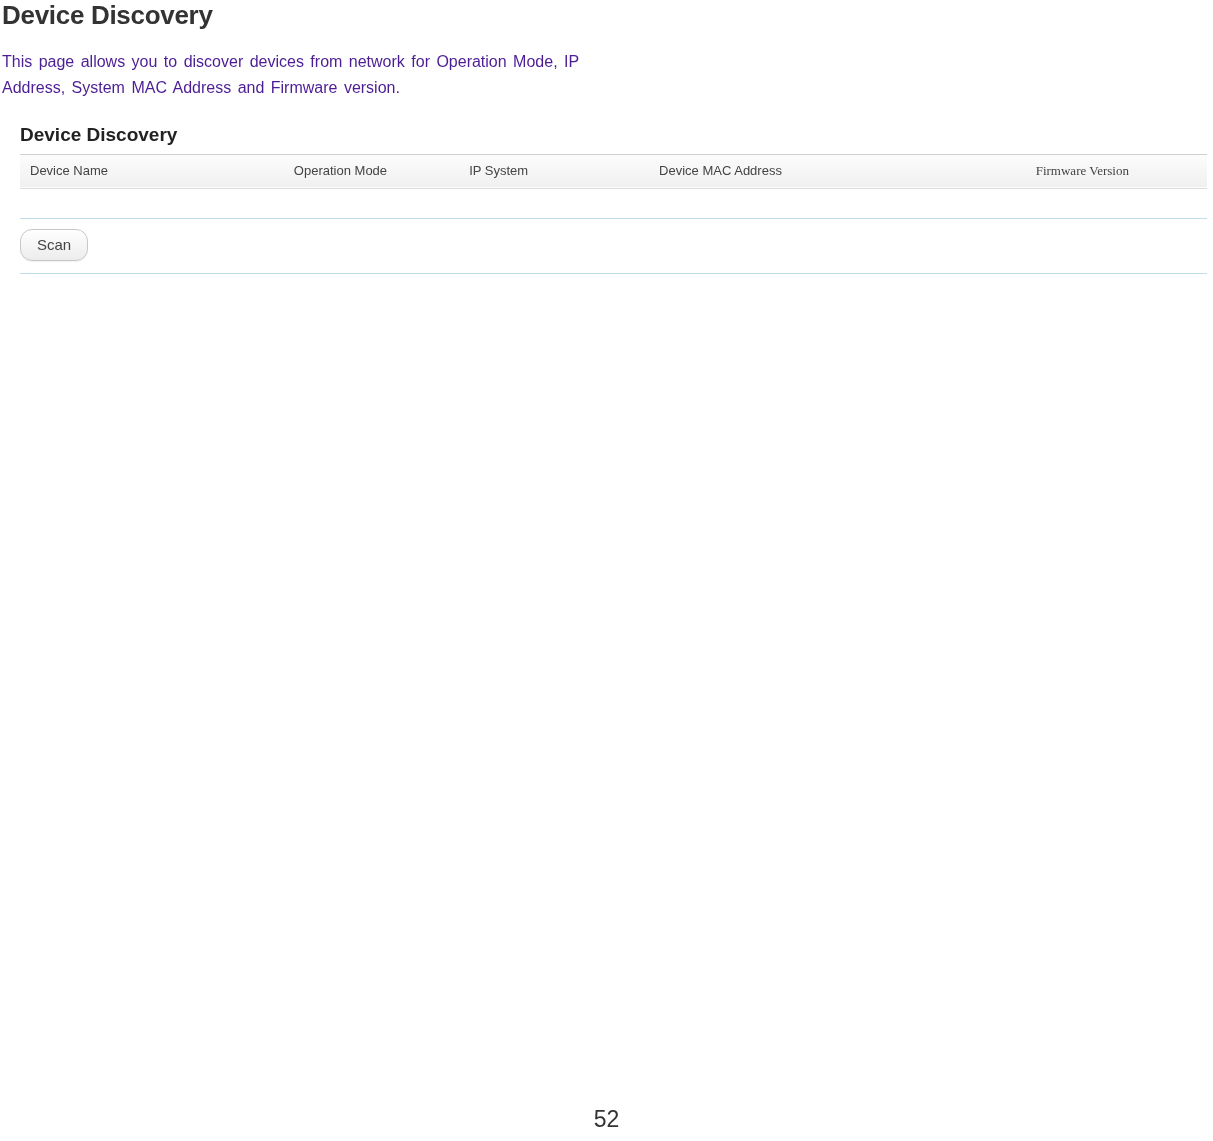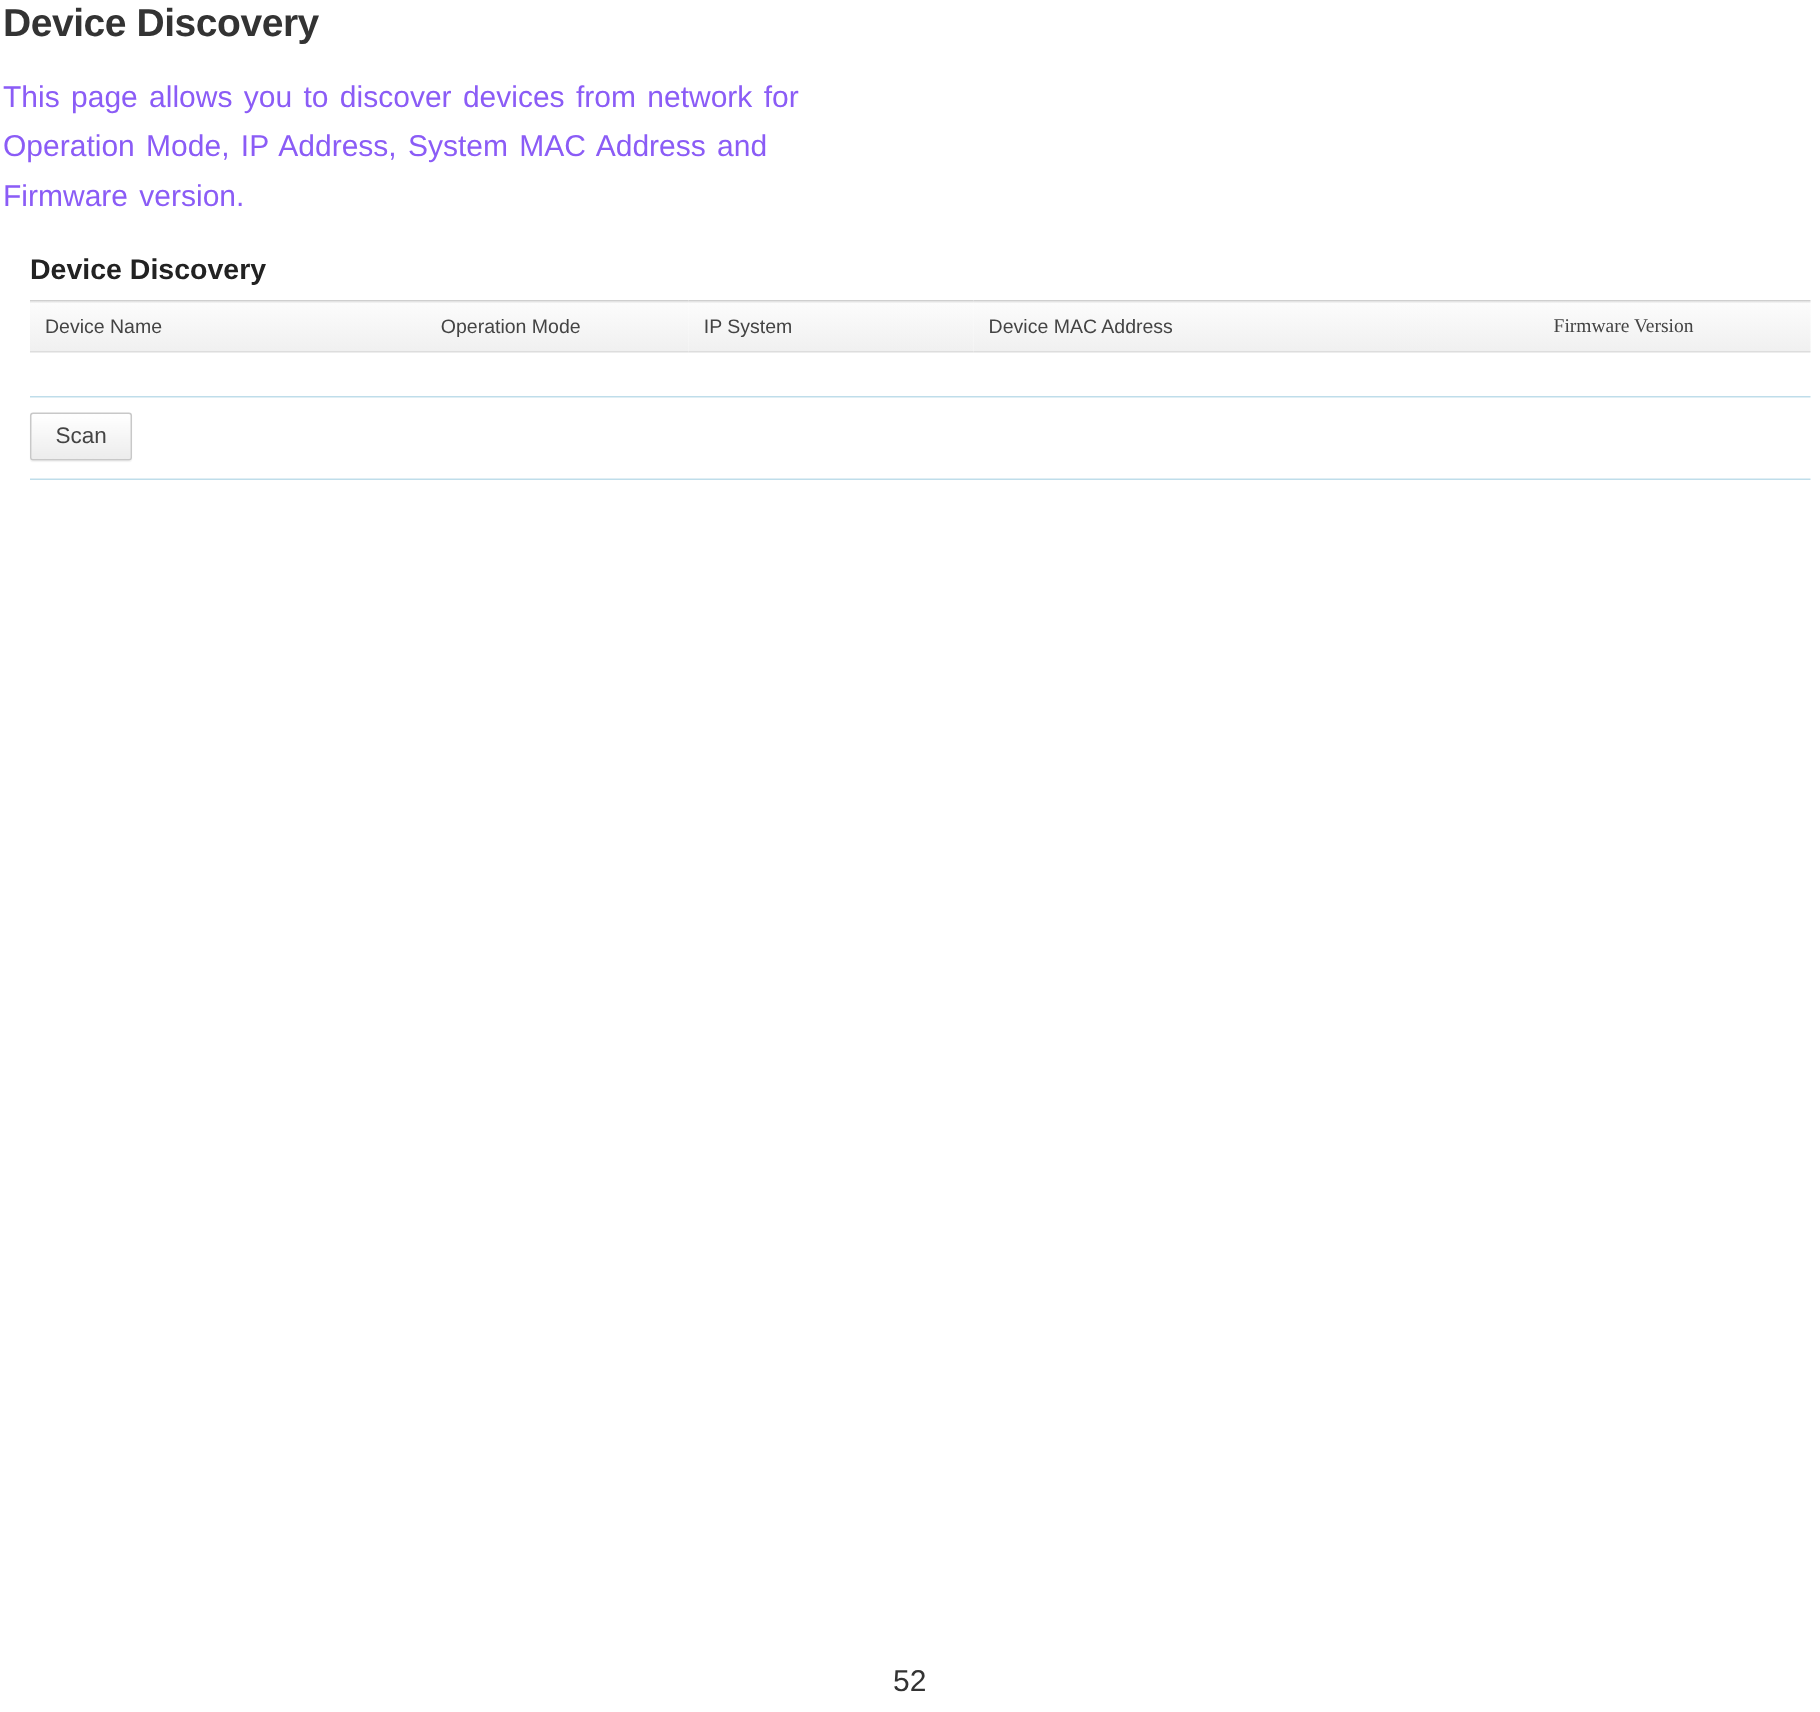--- a/index.html
+++ b/index.html
@@ -17,22 +17,22 @@
     }
     .page-title {
       font-size: 26px;
       font-weight: bold;
       color: #333;
       padding: 0 0 0 2px;
       margin-bottom: 18px;
       letter-spacing: -0.3px;
     }
     .description {
-      font-size: 20px;
-      color: #8b5cf6;
+      font-size: 16px;
+      color: #4c1d95;
       line-height: 1.65;
       max-width: 580px;
       padding-left: 2px;
       margin-bottom: 22px;
       word-spacing: 2px;
     }
     .panel {
       margin-left: 20px;
       margin-right: 6px;
     }
@@ -72,31 +72,31 @@
     .button-row {
       padding: 10px 0 12px 0;
       border-bottom: 1px solid #bfddea;
     }
     .scan-button {
       font-family: Verdana, Arial, sans-serif;
       font-size: 15px;
       color: #444;
       background: linear-gradient(#ffffff, #ececec);
       border: 1px solid #c8c8c8;
-      border-radius: 2px;
+      border-radius: 12px;
       padding: 6px 16px 7px 16px;
       cursor: pointer;
       box-shadow: 0 1px 1px rgba(0,0,0,0.06);
     }
     .page-number {
       position: absolute;
       bottom: 8px;
       left: 50%;
       transform: translateX(-50%);
-      font-size: 20px;
+      font-size: 23px;
       color: #333;
     }
   </style>
 </head>
 <body>
 
 <h1 class="page-title">Device Discovery</h1>
 
 <p class="description">This page allows you to discover devices from network for Operation Mode, IP Address, System MAC Address and Firmware version.</p>
 

